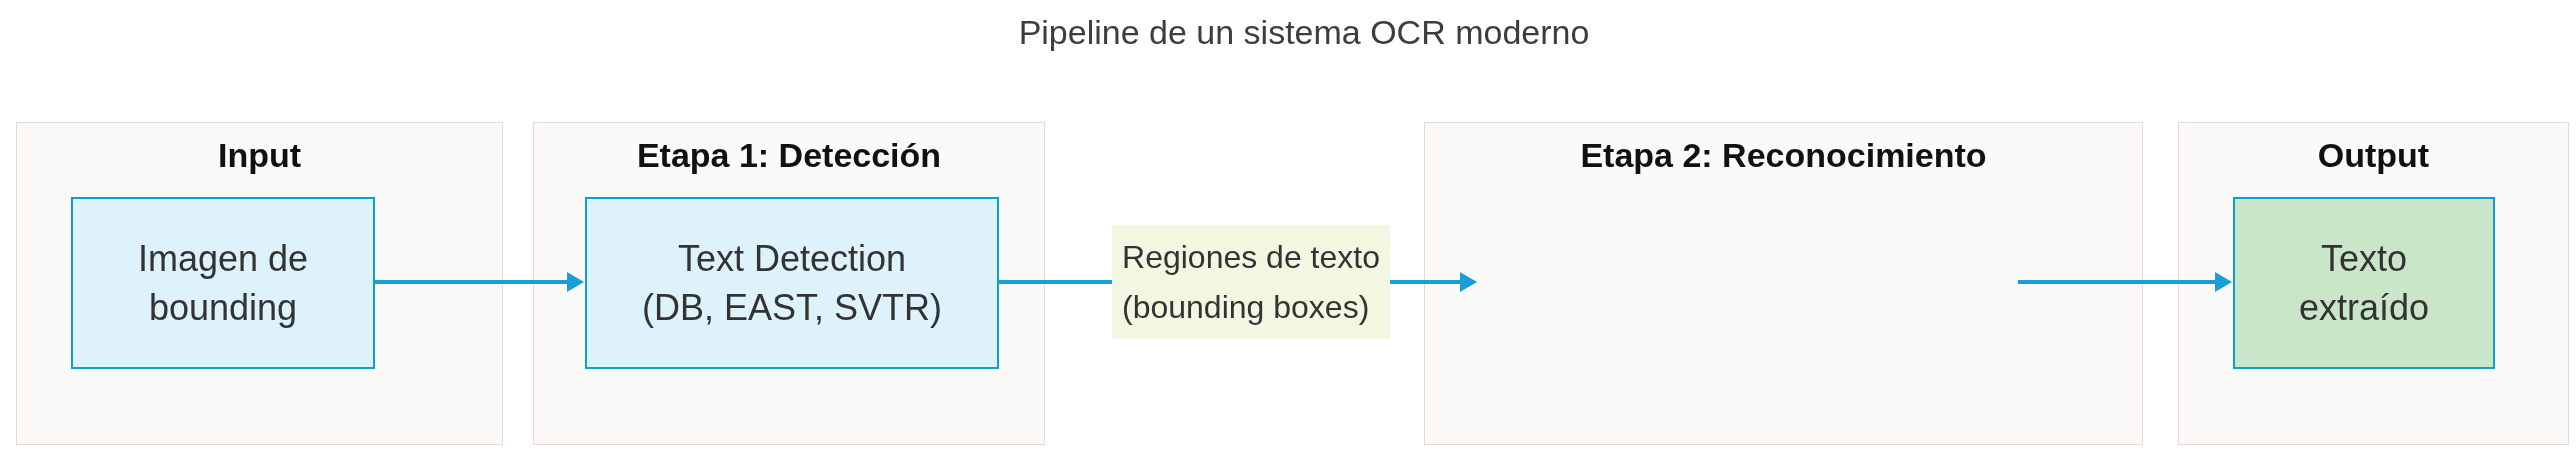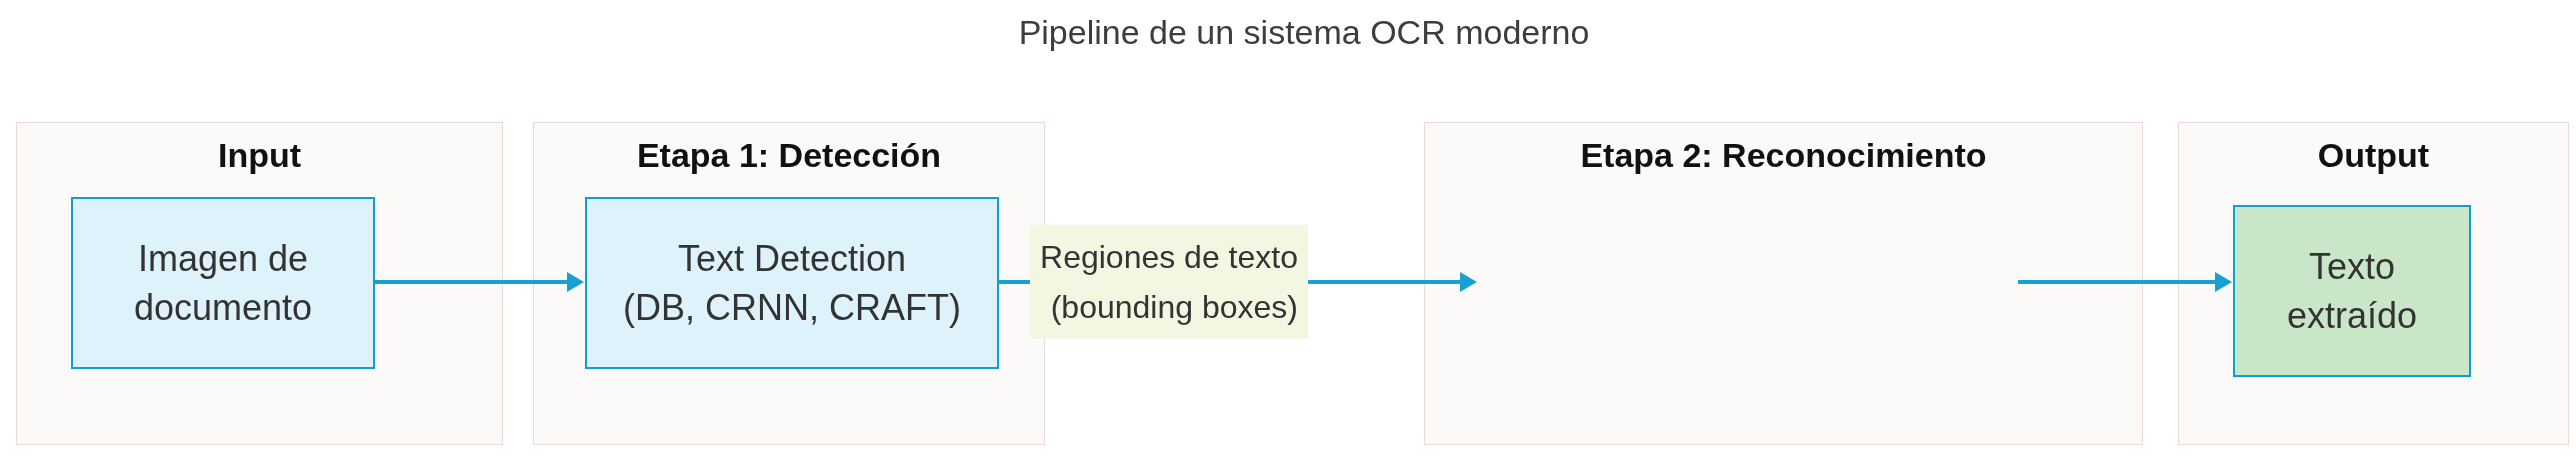--- a/index.html
+++ b/index.html
@@ -41,68 +41,68 @@
     display:flex;flex-direction:column;justify-content:center;align-items:center;
     font-size:36px;line-height:49px;
     color:var(--node-text,#333);
     text-align:center;
   }
   .node[data-variant="blue"]{background:var(--node-blue,#ddf2fb);}
   .node[data-variant="green"]{background:var(--node-green,#c9e6c9);}
   .node-0{left:54px;width:304px;}
   .node-1{left:51px;width:414px;}
   .node-2{left:53px;width:541px;}
-  .node-3{left:54px;width:238px;margin-top:8px;}
+  .node-3{left:54px;width:262px;}
   .arrow-line{
     position:absolute;top:280px;height:4.3px;
     background:var(--arrow-color,#189fd6);
   }
   .arrow-head{
     position:absolute;top:272px;width:0;height:0;
     border-top:10px solid transparent;
     border-bottom:10px solid transparent;
     border-left:17px solid var(--arrow-color,#189fd6);
   }
   .line-a{left:375px;width:194px;}
   .head-a{left:567px;}
   .line-b{left:998px;width:464px;}
   .head-b{left:1460px;}
   .line-c{left:2018px;width:199px;}
   .head-c{left:2215px;}
   .edge-label{
-    position:absolute;left:1169px;top:282px;
+    position:absolute;left:1251px;top:282px;
     transform:translate(-50%,-50%);
     background:var(--edge-label-bg,#f3f7e2);
     padding:7.2px 10px;
-    text-align:right;
+    text-align:left;
     font-size:32px;line-height:50px;
     color:var(--node-text,#333);
     white-space:nowrap;
   }
 </style>
 </head>
 <body>
 
 <div class="stage" style="--page-bg: #ffffff; --title-color: #3d3d3d; --cluster-bg: #fbfaf8; --cluster-border: #e8d9d3; --cluster-label-color: #111111; --node-border: #0f9ed3; --node-blue: #ddf2fb; --node-green: #c9e6c9; --node-text: #333333; --arrow-color: #189fd6; --edge-label-bg: #f3f7e2;">
 
   <div class="diagram-title">Pipeline de un sistema OCR moderno</div>
 
   <div class="cluster cluster-0">
     <div class="cluster-label">Input</div>
     <div class="node node-0" data-variant="blue">
       <div>Imagen de</div>
-      <div>documento</div>
+      <div>bounding</div>
     </div>
   </div>
 
   <div class="cluster cluster-1">
     <div class="cluster-label">Etapa 1: Detección</div>
     <div class="node node-1" data-variant="blue">
       <div>Text Detection</div>
-      <div>(DB, CRNN, CRAFT)</div>
+      <div>(DB, EAST, SVTR)</div>
     </div>
   </div>
 
   <div class="cluster cluster-2">
     <div class="cluster-label">Etapa 2: Reconocimiento</div>
   </div>
 
   <div class="cluster cluster-3">
     <div class="cluster-label">Output</div>
     <div class="node node-3" data-variant="green">

